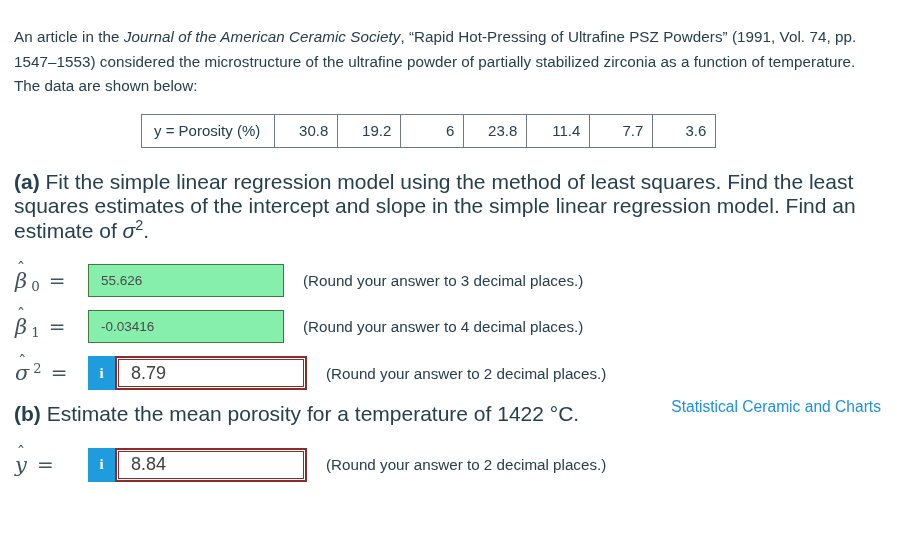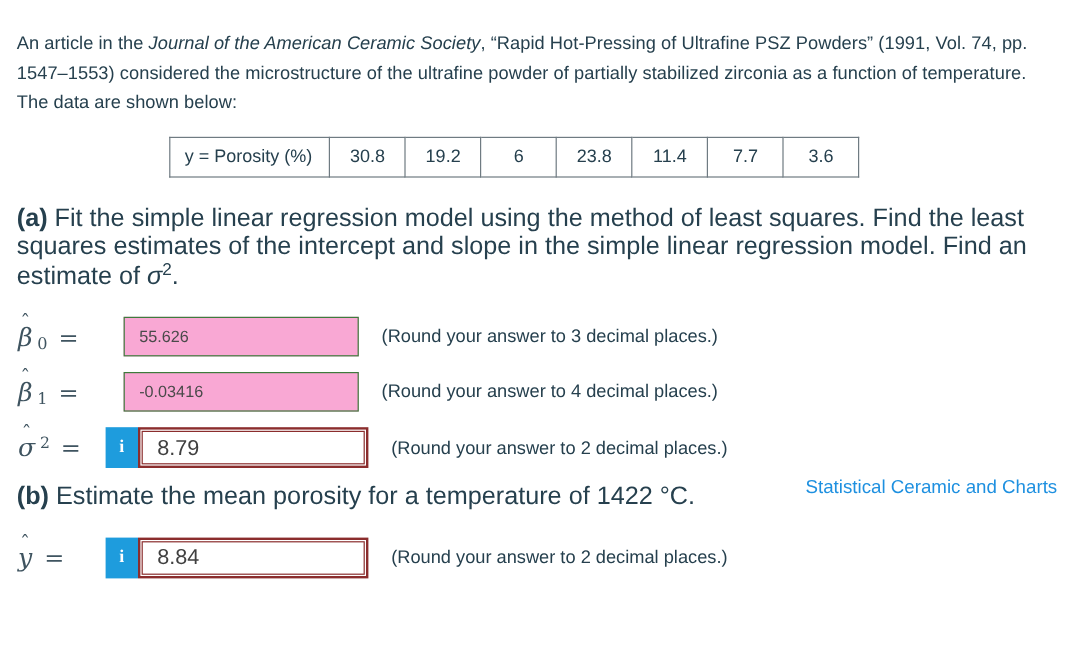--- a/index.html
+++ b/index.html
@@ -55,21 +55,21 @@
   table.data td.label {
     text-align: left;
     padding-left: 12px;
     padding-right: 14px;
   }
   table.data td.num-head {
     text-align: center;
     min-width: 44px;
   }
   table.data td.num-val {
-    text-align: center;
+    text-align: right;
     min-width: 44px;
   }
 
   
   .qtext {
     font-size: 21px;
     line-height: 24.5px;
     color: #26404e;
     max-width: 880px;
   }
@@ -136,27 +136,26 @@
     font-size: 20px;
     font-style: normal;
   }
 
   
   .input-green {
     width: 196px;
     height: 33px;
     box-sizing: border-box;
     border: 1px solid #3e7b3d;
-    background: #f9a8d4;
+    background: #86efac;
     font-family: "Liberation Sans", sans-serif;
     font-size: 13.5px;
     color: #4a4a4a;
     padding: 0 0 0 12px;
     outline: none;
-    margin-left: 15px;
   }
 
   
   .input-group {
     display: flex;
     align-items: stretch;
   }
   .info-btn {
     width: 27px;
     flex: 0 0 27px;

